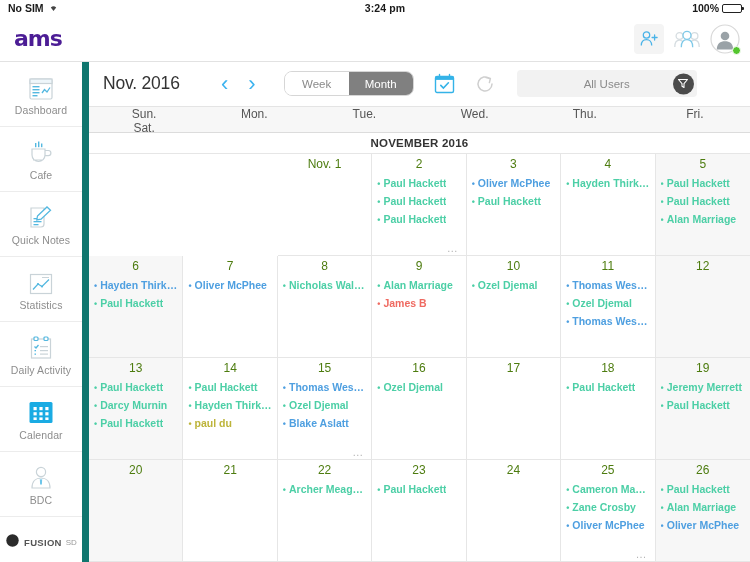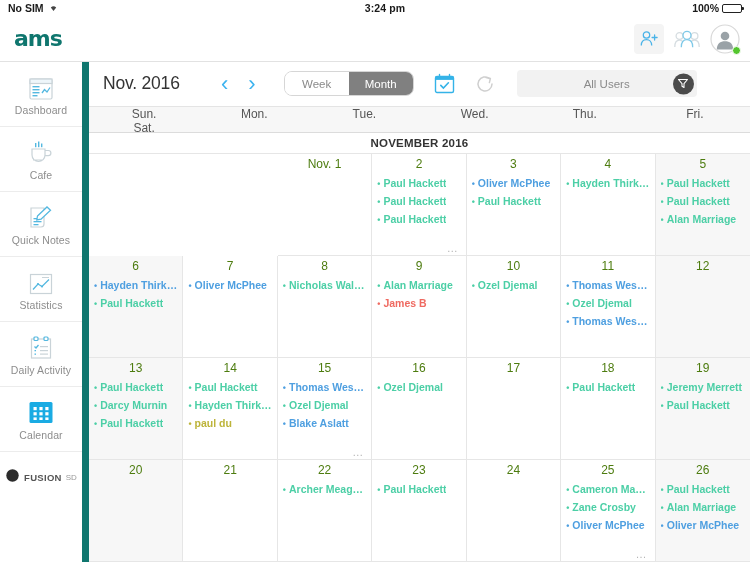--- a/index.html
+++ b/index.html
@@ -39,21 +39,21 @@
   .battery-fill { height: 100%; background: #222; border-radius: 1px; }
 
   
   .topbar {
     height: 46px; width: 750px;
     display: flex; align-items: center;
     border-bottom: 1px solid #e2e2e2;
     background: #fff; padding: 0 10px 0 14px;
   }
   .logo {
-    font-size: 22px; font-weight: 700; color: #0f766e;
+    font-size: 22px; font-weight: 700; color: #4c1d95;
     letter-spacing: -1px; font-family: "DejaVu Sans", sans-serif;
   }
   .topbar-actions { margin-left: auto; display: flex; align-items: center; gap: 8px; }
   .icon-btn {
     width: 30px; height: 30px; display: flex; align-items: center; justify-content: center;
     border-radius: 4px;
   }
   .icon-btn.tinted { background: #f4f4f4; }
   .avatar-wrap { position: relative; width: 30px; height: 30px; }
   .avatar-dot {
@@ -316,20 +316,30 @@
             <rect x="17.3" y="12.2" width="3.2" height="3.2"></rect>
             <rect x="5.5" y="17.4" width="3.2" height="2.6"></rect>
             <rect x="11.4" y="17.4" width="3.2" height="2.6"></rect>
             <rect x="17.3" y="17.4" width="3.2" height="2.6"></rect>
           </g>
         </svg>
       </span>
       <span class="side-label">Calendar</span>
     </div>
 
+    <div class="side-item">
+      <span class="ico">
+        <svg width="24" height="24" viewBox="0 0 24 24">
+          <circle cx="12" cy="6" r="4.6" fill="#fff" stroke="#c9d3d8" stroke-width="1.2"></circle>
+          <path d="M3 22 C3 15.2 7 12 12 12 C17 12 21 15.2 21 22 Z" fill="#fff" stroke="#c9d3d8" stroke-width="1.2"></path>
+          <path d="M10.8 12.2 L12 14 L13.2 12.2 L12.9 18.5 L11.1 18.5 Z" fill="#6ec6ea"></path>
+        </svg>
+      </span>
+      <span class="side-label">BDC</span>
+    </div>
 
     <div class="side-item fusion">
       <div class="fusion-row">
         <span>
           <svg width="15" height="15" viewBox="0 0 15 15">
             <circle cx="7.5" cy="7.5" r="6.2" fill="#2b2b2b"></circle>
             <path d="M7.5 1.3 a6.2 6.2 0 0 0 0 12.4 a4.6 4.6 0 0 1 0 -12.4 Z" fill="#fff"></path>
           </svg>
         </span>
         <span class="fusion-txt">FUSION</span>

